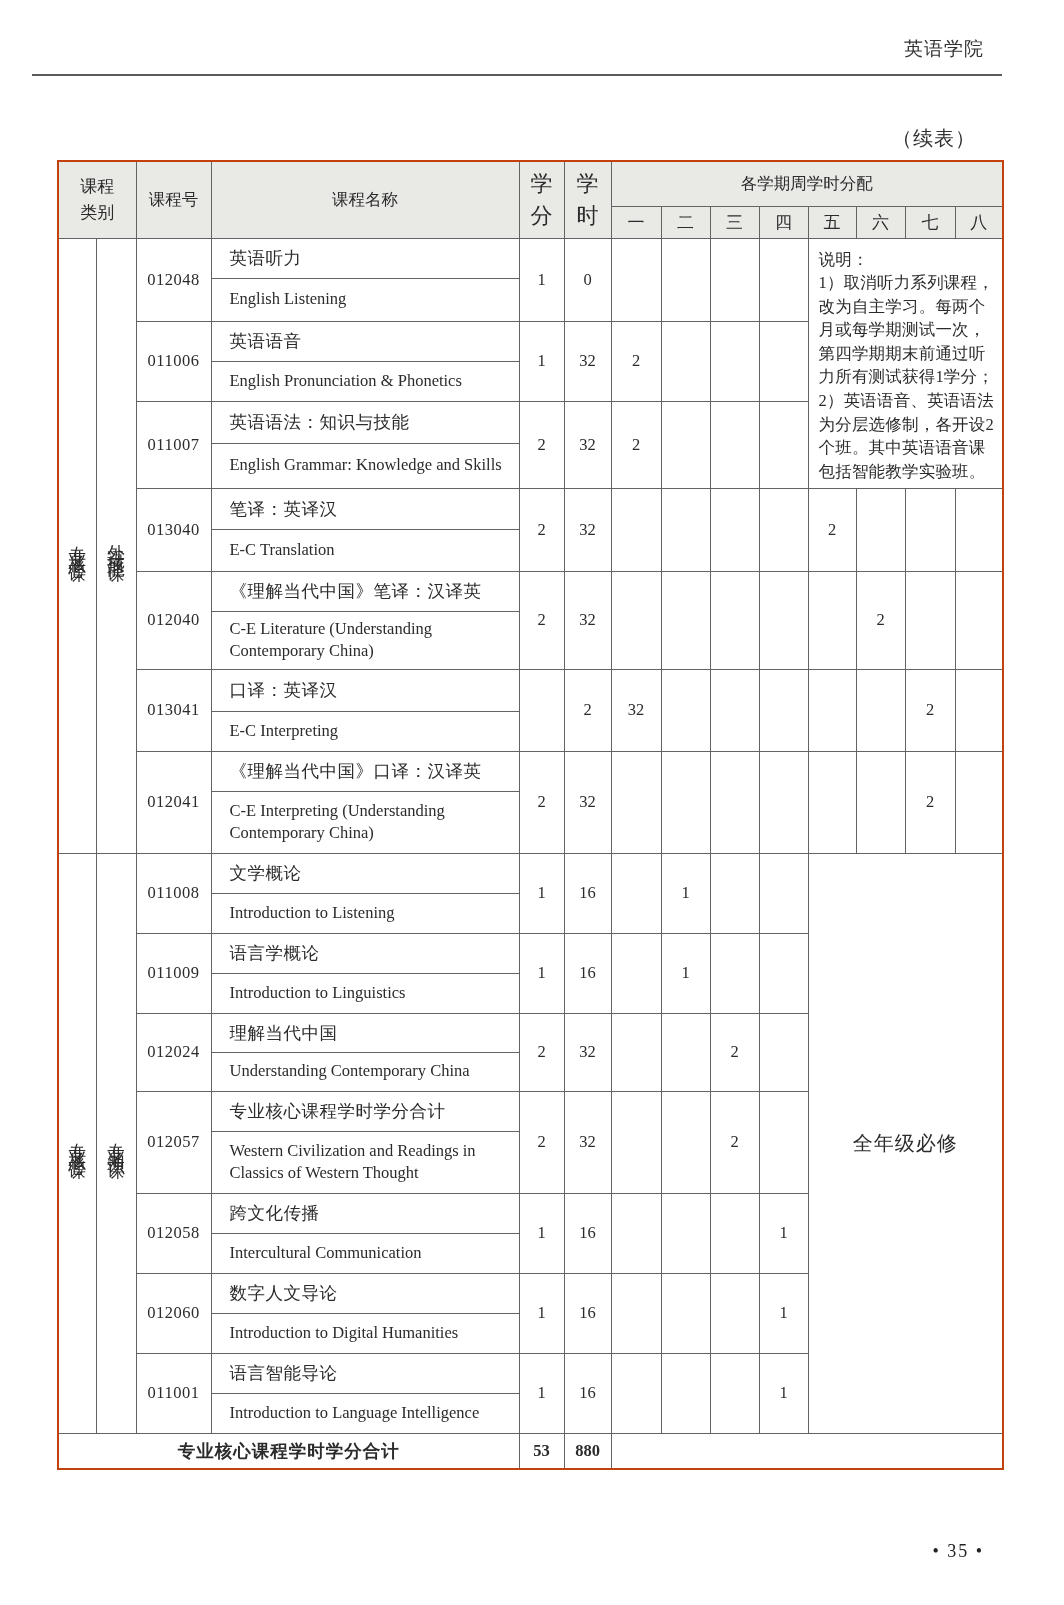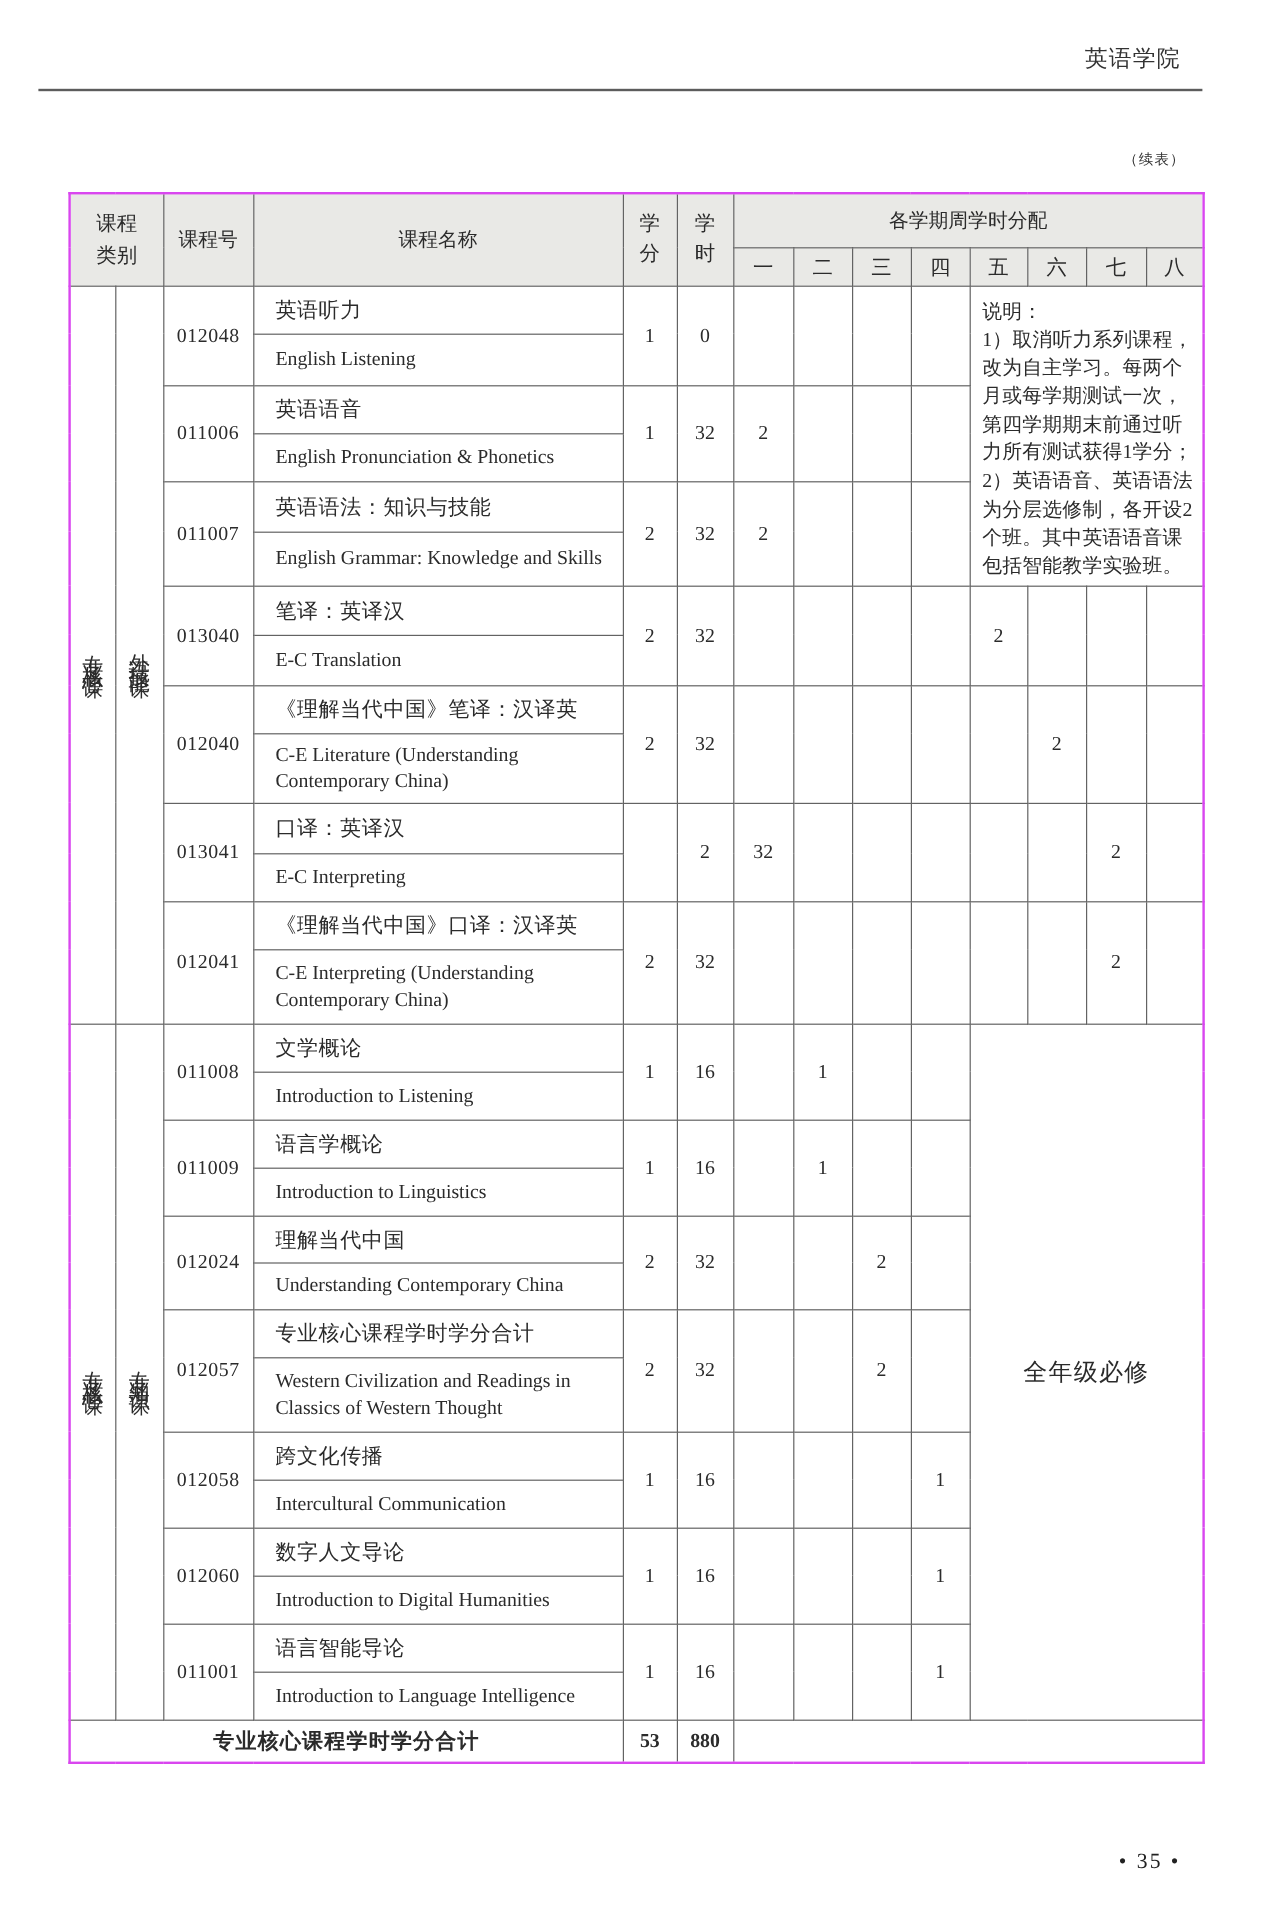--- a/index.html
+++ b/index.html
@@ -13,42 +13,42 @@
   }
   .doc-header{
     position:absolute;top:36px;right:80px;
     font-size:19px;letter-spacing:1px;color:#333;
   }
   .rule{
     position:absolute;top:74px;left:32px;width:970px;height:2px;
     background:#5c5c5c;
   }
   .cont-note{
-    position:absolute;top:125px;right:76px;
-    font-size:12px;color:#333;letter-spacing:1px;
+    position:absolute;top:125px;right:88px;
+    font-size:20px;color:#333;letter-spacing:1px;
   }
   .tbl-wrap{position:absolute;top:160px;left:57px;}
   table{
     border-collapse:collapse;table-layout:fixed;width:943px;
-    border:2px solid #d946ef;
+    border:2px solid #c2410c;
   }
   col.c-cat1{width:38px}col.c-cat2{width:40px}
   col.c-code{width:75px}col.c-name{width:308px}
   col.c-cred{width:45px}col.c-hour{width:47px}
   col.c-s{width:49px}col.c-s7{width:50px}col.c-s8{width:48px}
   th,td{
     border:1px solid #636363;
     padding:0;margin:0;
     text-align:center;vertical-align:middle;
     font-size:16.5px;font-weight:normal;
     color:#2b2b2b;
     overflow:hidden;
   }
   thead th{background:#e9e9e6;}
-  .wrap1{display:inline-block;width:1.15em;line-height:1.45;font-size:17px;}
+  .wrap1{display:inline-block;width:1.15em;line-height:1.45;font-size:22px;}
   .wrap2{display:inline-block;width:2.3em;line-height:1.5;font-size:17px;}
   .sem-hd{font-size:17px;}
   .vlabel{
     display:inline-block;
     writing-mode:vertical-rl;
     letter-spacing:5px;
     font-size:17.5px;
   }
   .code{font-size:16.5px;letter-spacing:.5px;}
   .name-cn{

